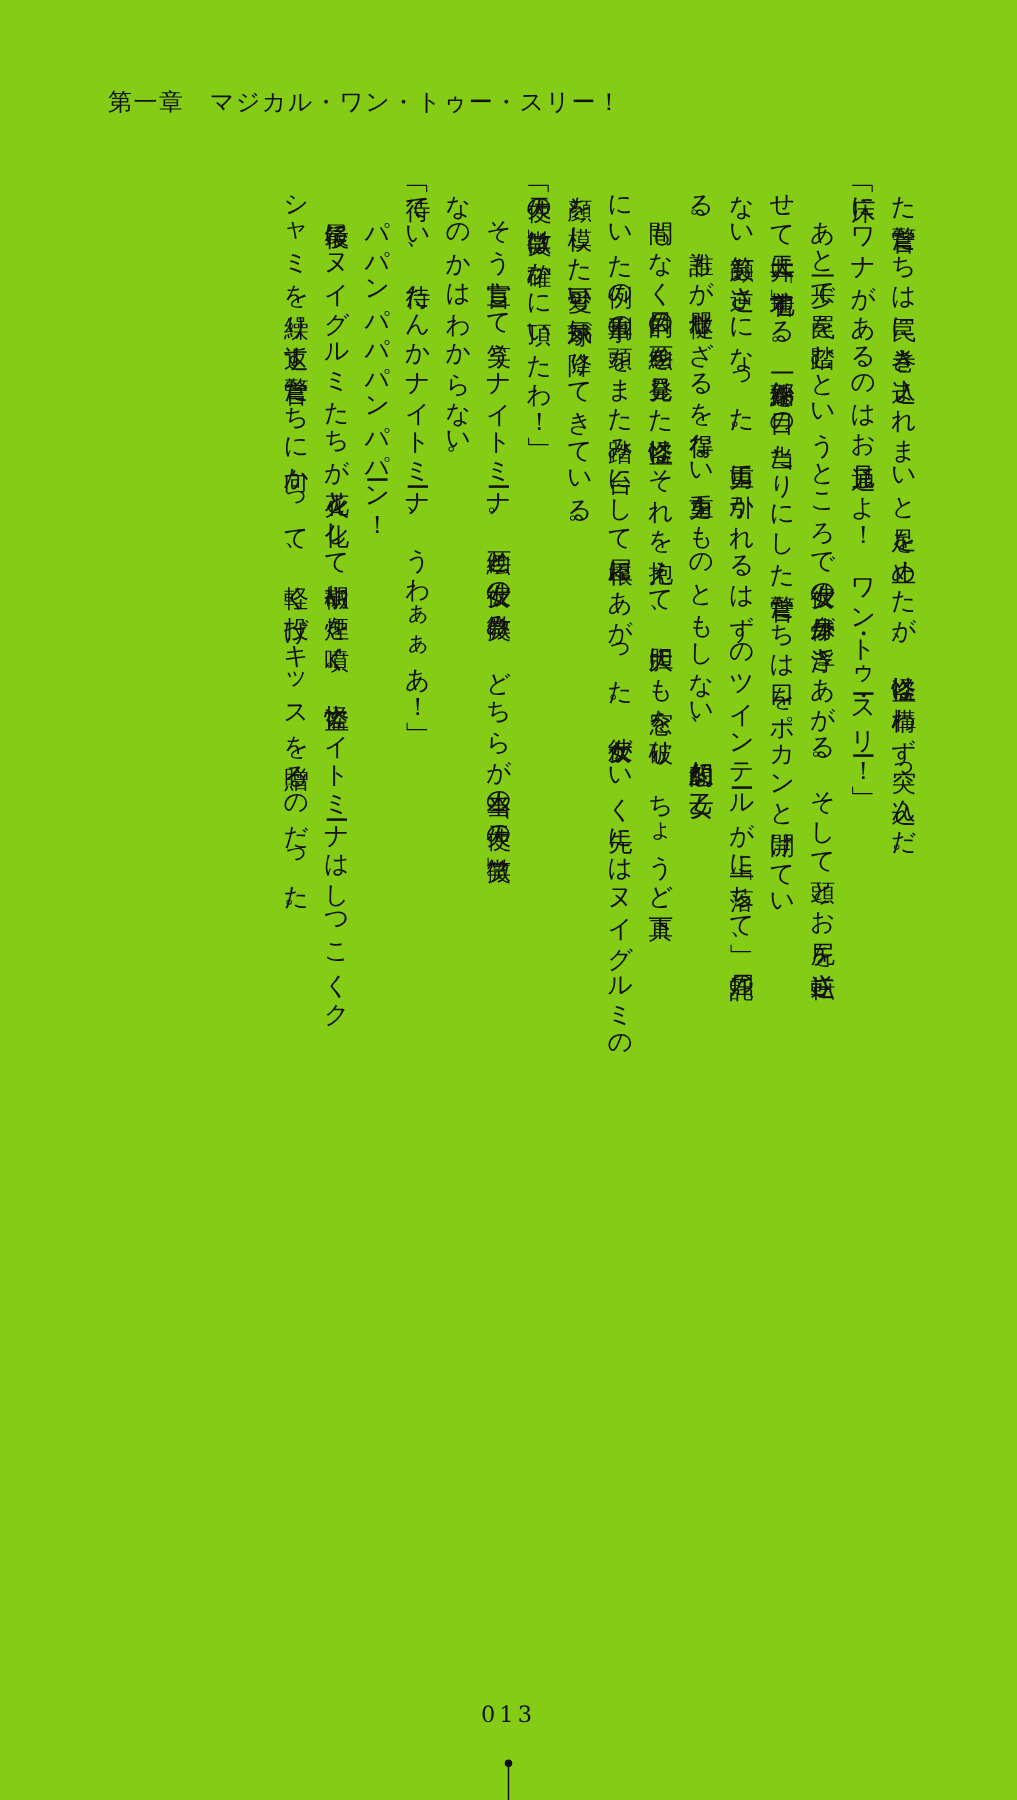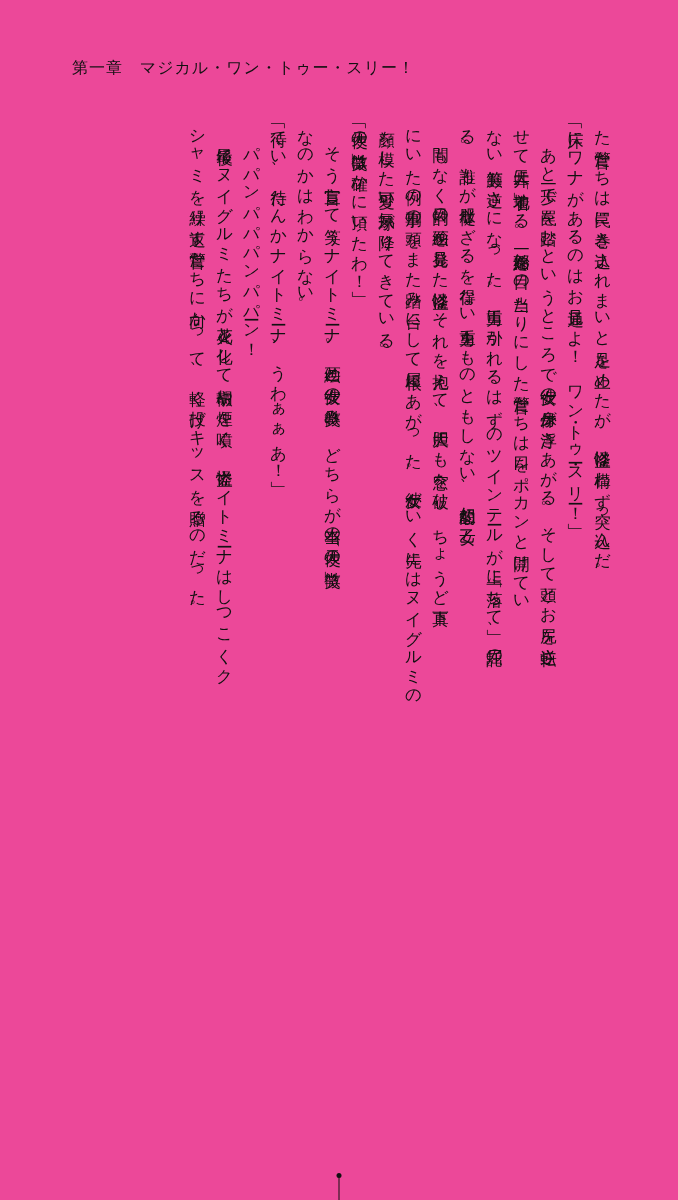--- a/index.html
+++ b/index.html
@@ -12,21 +12,21 @@
     height: 1200px;
     position: relative;
     overflow: hidden;
     font-family: "DejaVu Serif", "Liberation Serif", serif;
     color: #141414;
   }
 
   .page {
     position: absolute;
     inset: 0;
-    background: #ec4899;
+    background: #84cc16;
   }
 
   
   .running-header {
     position: absolute;
     top: 58px;
     left: 72px;
     font-size: 16px;
     letter-spacing: 0.06em;
     white-space: nowrap;
@@ -116,17 +116,18 @@
     <div class="col">顔を模した可愛い気球が降りてきている。</div>
     <div class="col">「天使の微笑」は確かに頂いたわ！」</div>
     <div class="col">　そう宣言して笑うナイトミーナ。絵画と彼女の微笑み、どちらが本当の「天使の微笑」</div>
     <div class="col">なのかはわからない。</div>
     <div class="col">「待てい、待たんかナイトミーナ、うわぁぁあ！」</div>
     <div class="col">　パパンパパパンパパーン！</div>
     <div class="col">　最後にヌイグルミたちが花火と化して胡椒や煙を噴く。怪盗ナイトミーナはしつこくク</div>
     <div class="col">シャミを繰り返す警官たちに向かって、軽く投げキッスを贈るのだった。</div>
   </div>
 
+  <div class="page-number">013</div>
 
   <div class="gutter-dot"></div>
   <div class="gutter-mark"></div>
 
 </div>
 
 </body></html>

